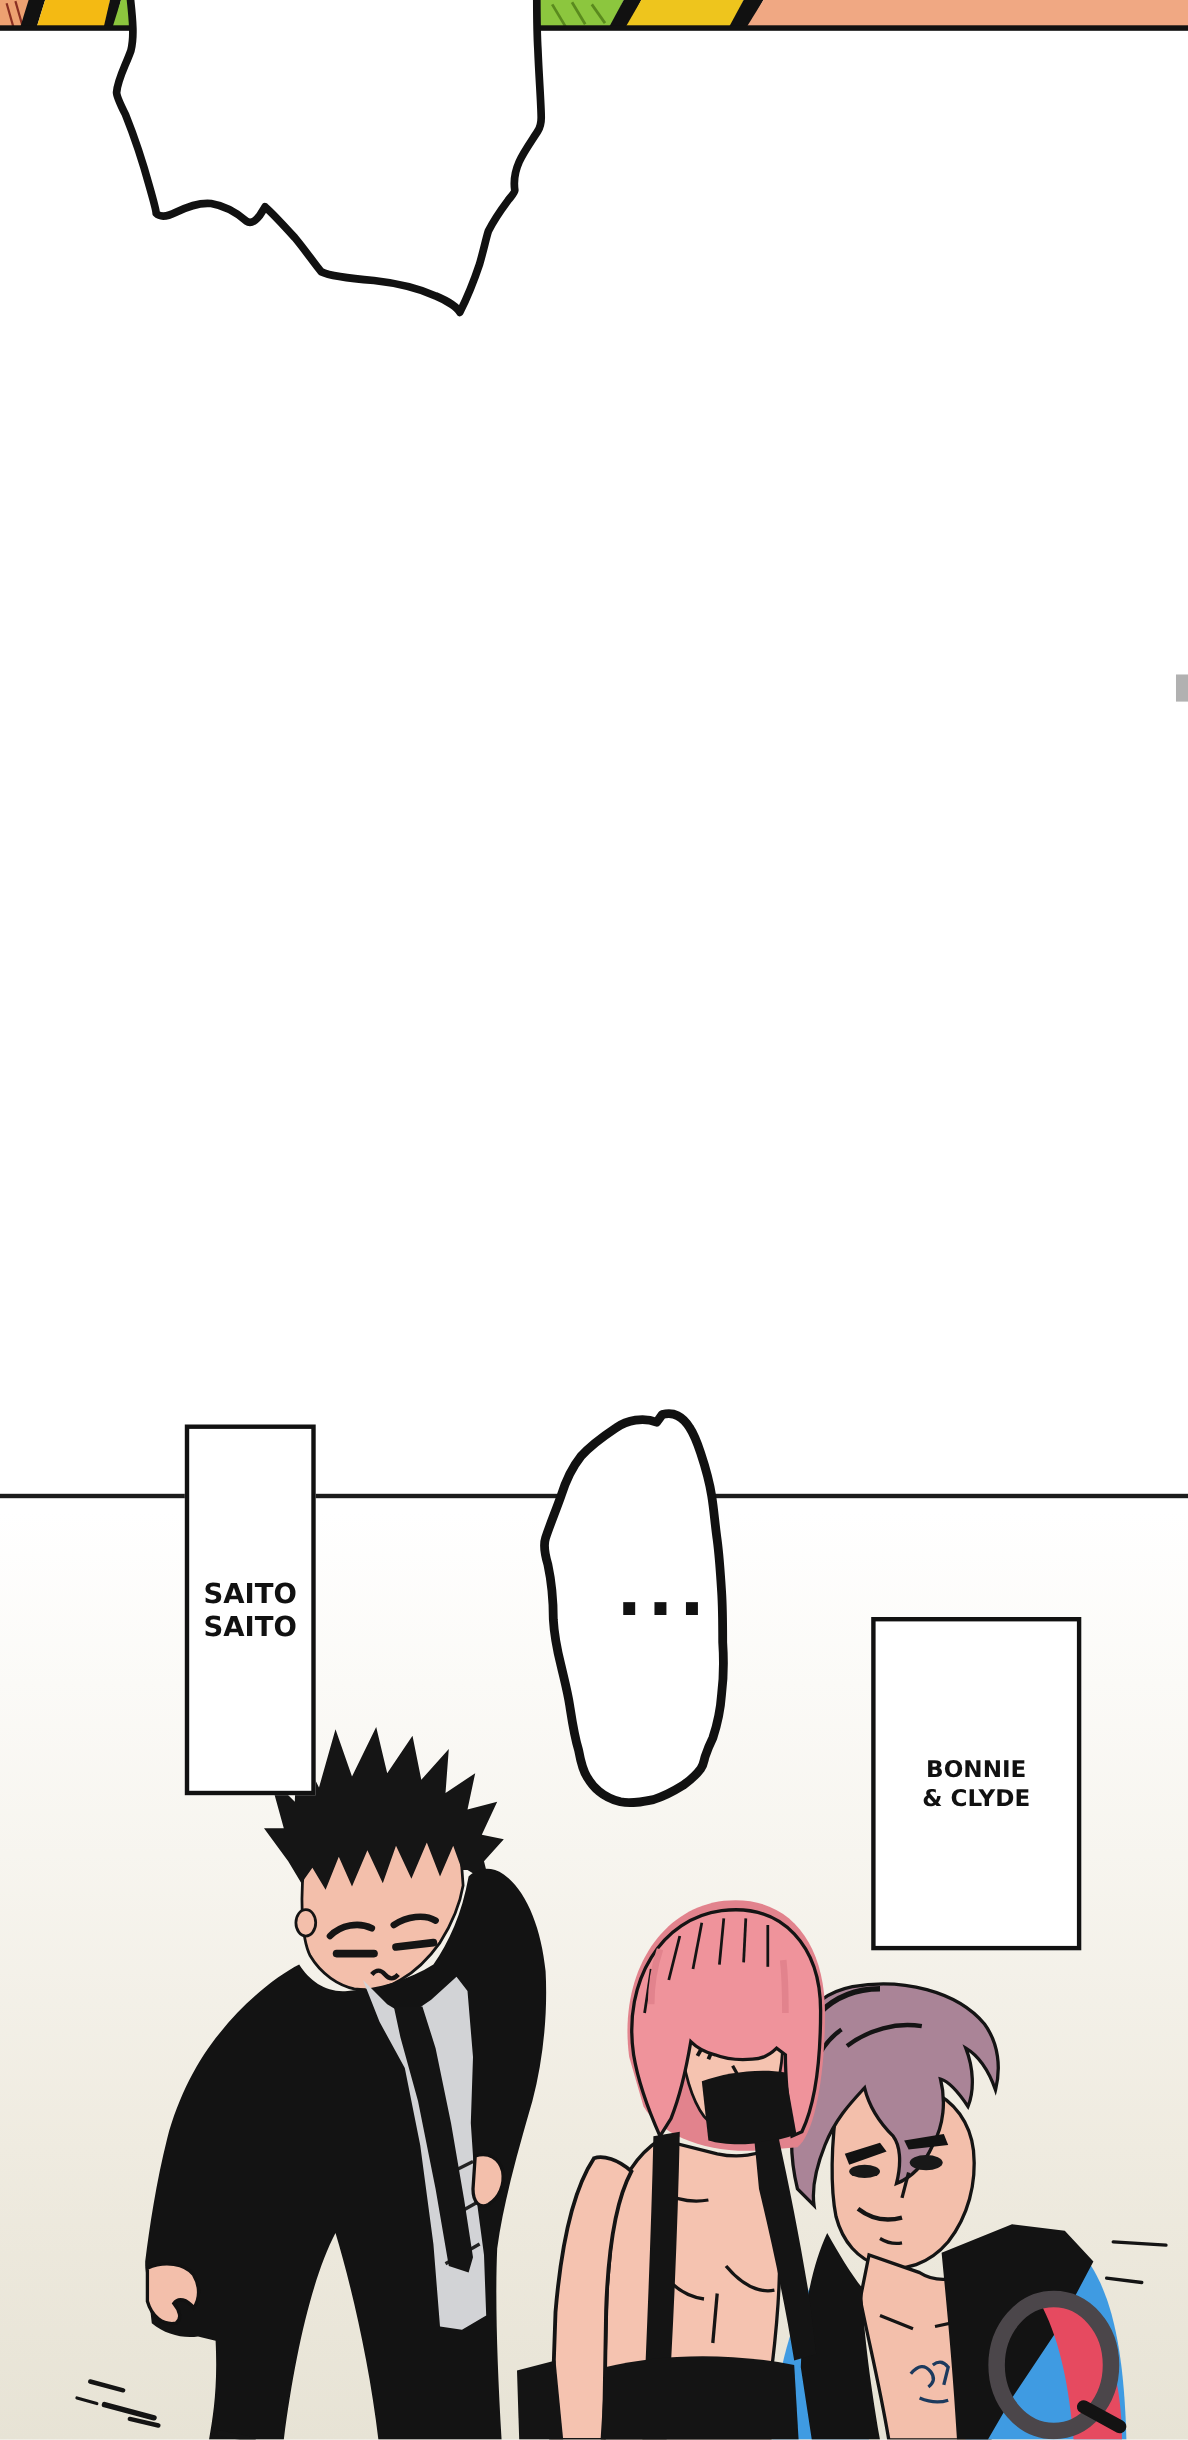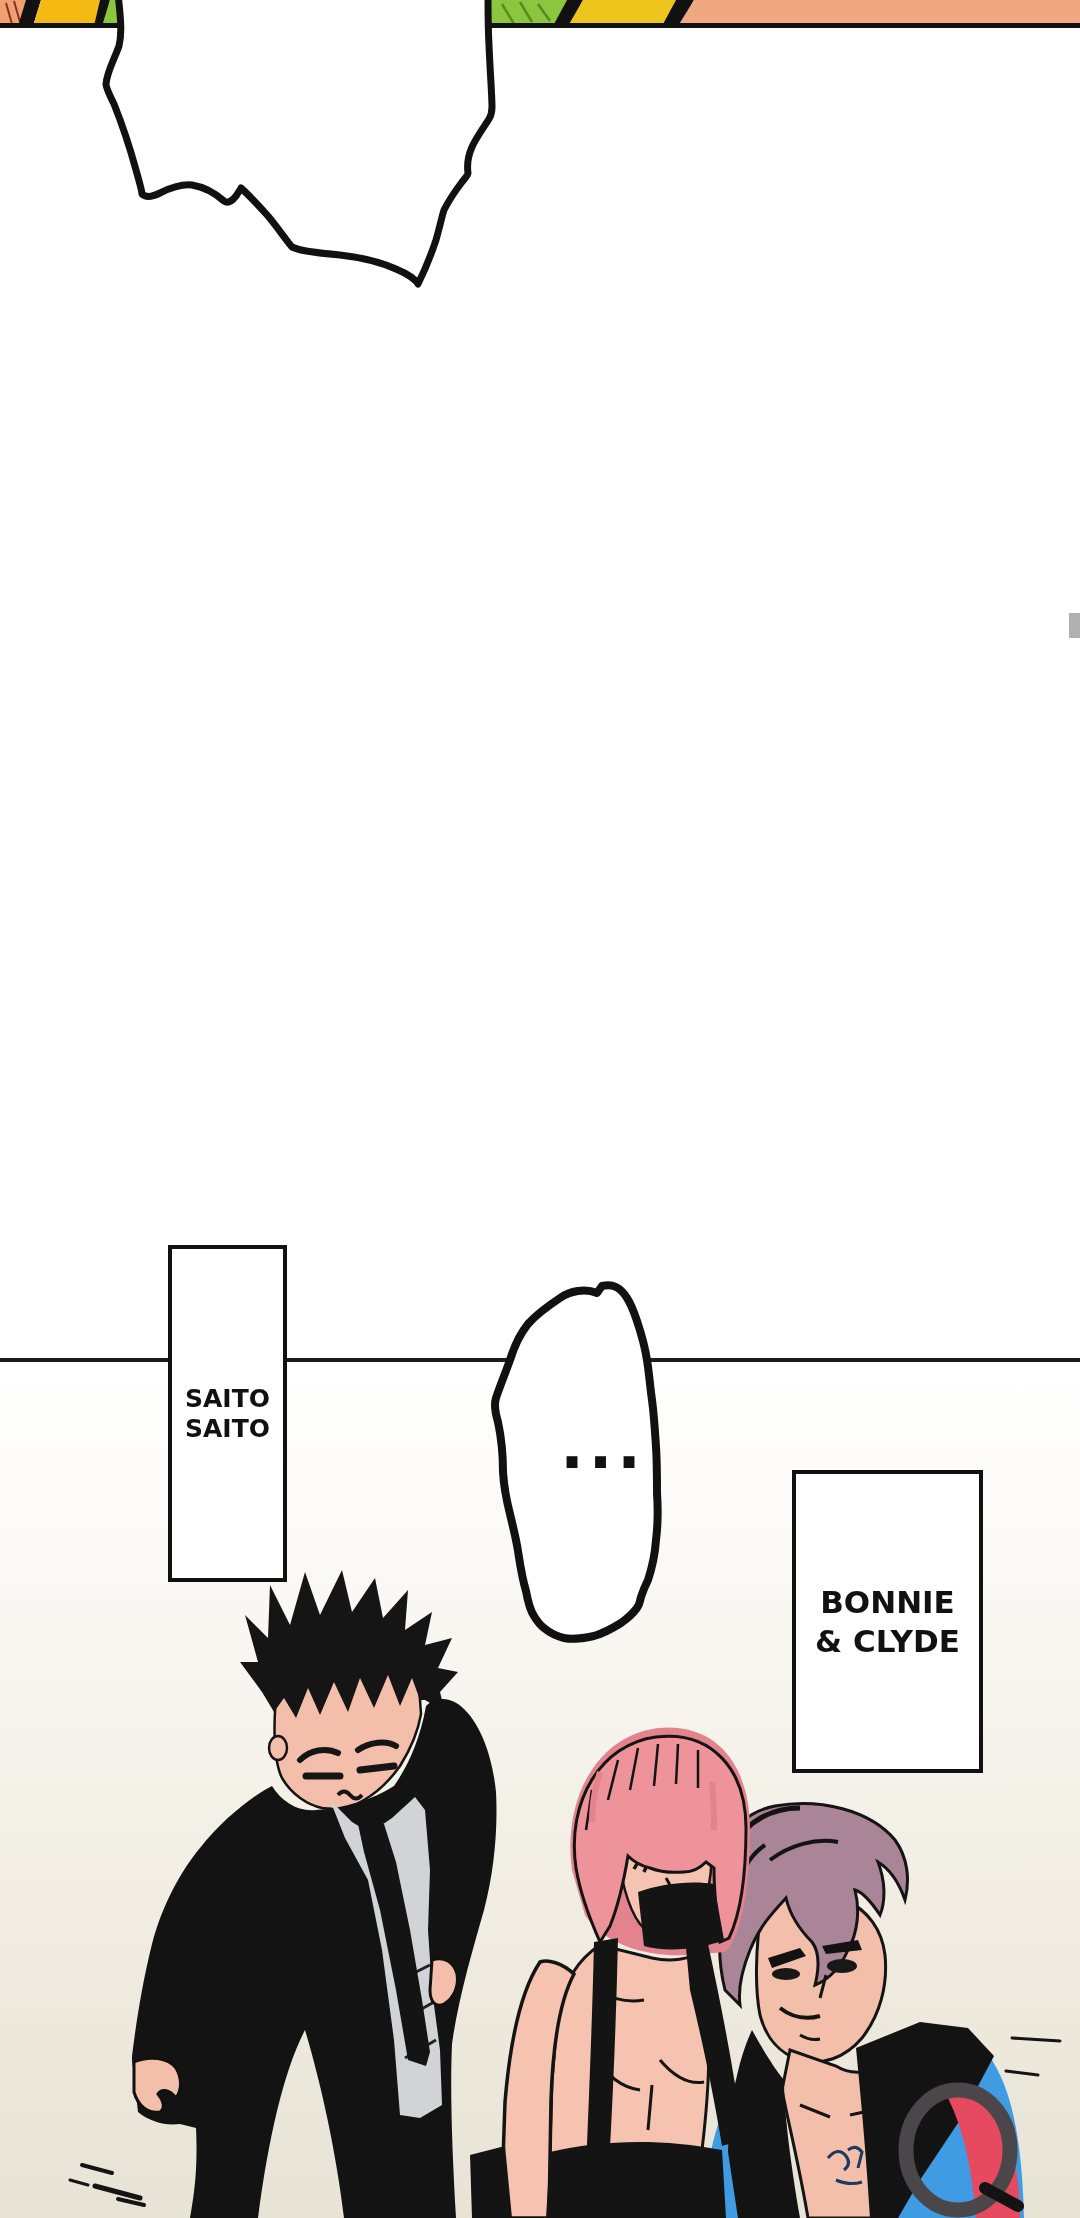--- a/index.html
+++ b/index.html
@@ -12,22 +12,22 @@
   }
   .abs{position:absolute;}
   #top-strip{left:0;top:0;z-index:1;}
   #panel-line{left:0;top:1358px;width:1080px;height:4px;background:#1c1c1c;z-index:2;}
   #characters{left:0;top:1560px;z-index:3;}
   .name-box{
     background:#ffffff;border:4px solid #111111;z-index:4;
     display:flex;flex-direction:column;align-items:center;justify-content:center;
     text-align:center;color:#111111;font-weight:bold;
   }
-  #saito-box{left:168px;top:1245px;width:111px;height:329px;font-size:25px;line-height:1.2;}
-  #bonnie-box{left:792px;top:1470px;width:183px;height:295px;font-size:31px;line-height:1.25;}
+  #saito-box{left:168px;top:1295px;width:111px;height:329px;font-size:25px;line-height:1.2;}
+  #bonnie-box{left:792px;top:1470px;width:183px;height:295px;font-size:21px;line-height:1.25;}
   #big-bubble,#ellipsis-bubble{z-index:5;}
   #ellipsis-text{
     left:548px;top:1396px;width:110px;height:80px;z-index:6;
     display:flex;align-items:flex-end;justify-content:center;
     font-size:62px;font-weight:bold;letter-spacing:5px;color:#111;line-height:58px;
   }
   #scrollbar-thumb-svg{left:1069px;top:613px;z-index:10;}
 </style>
 </head>
 <body>

